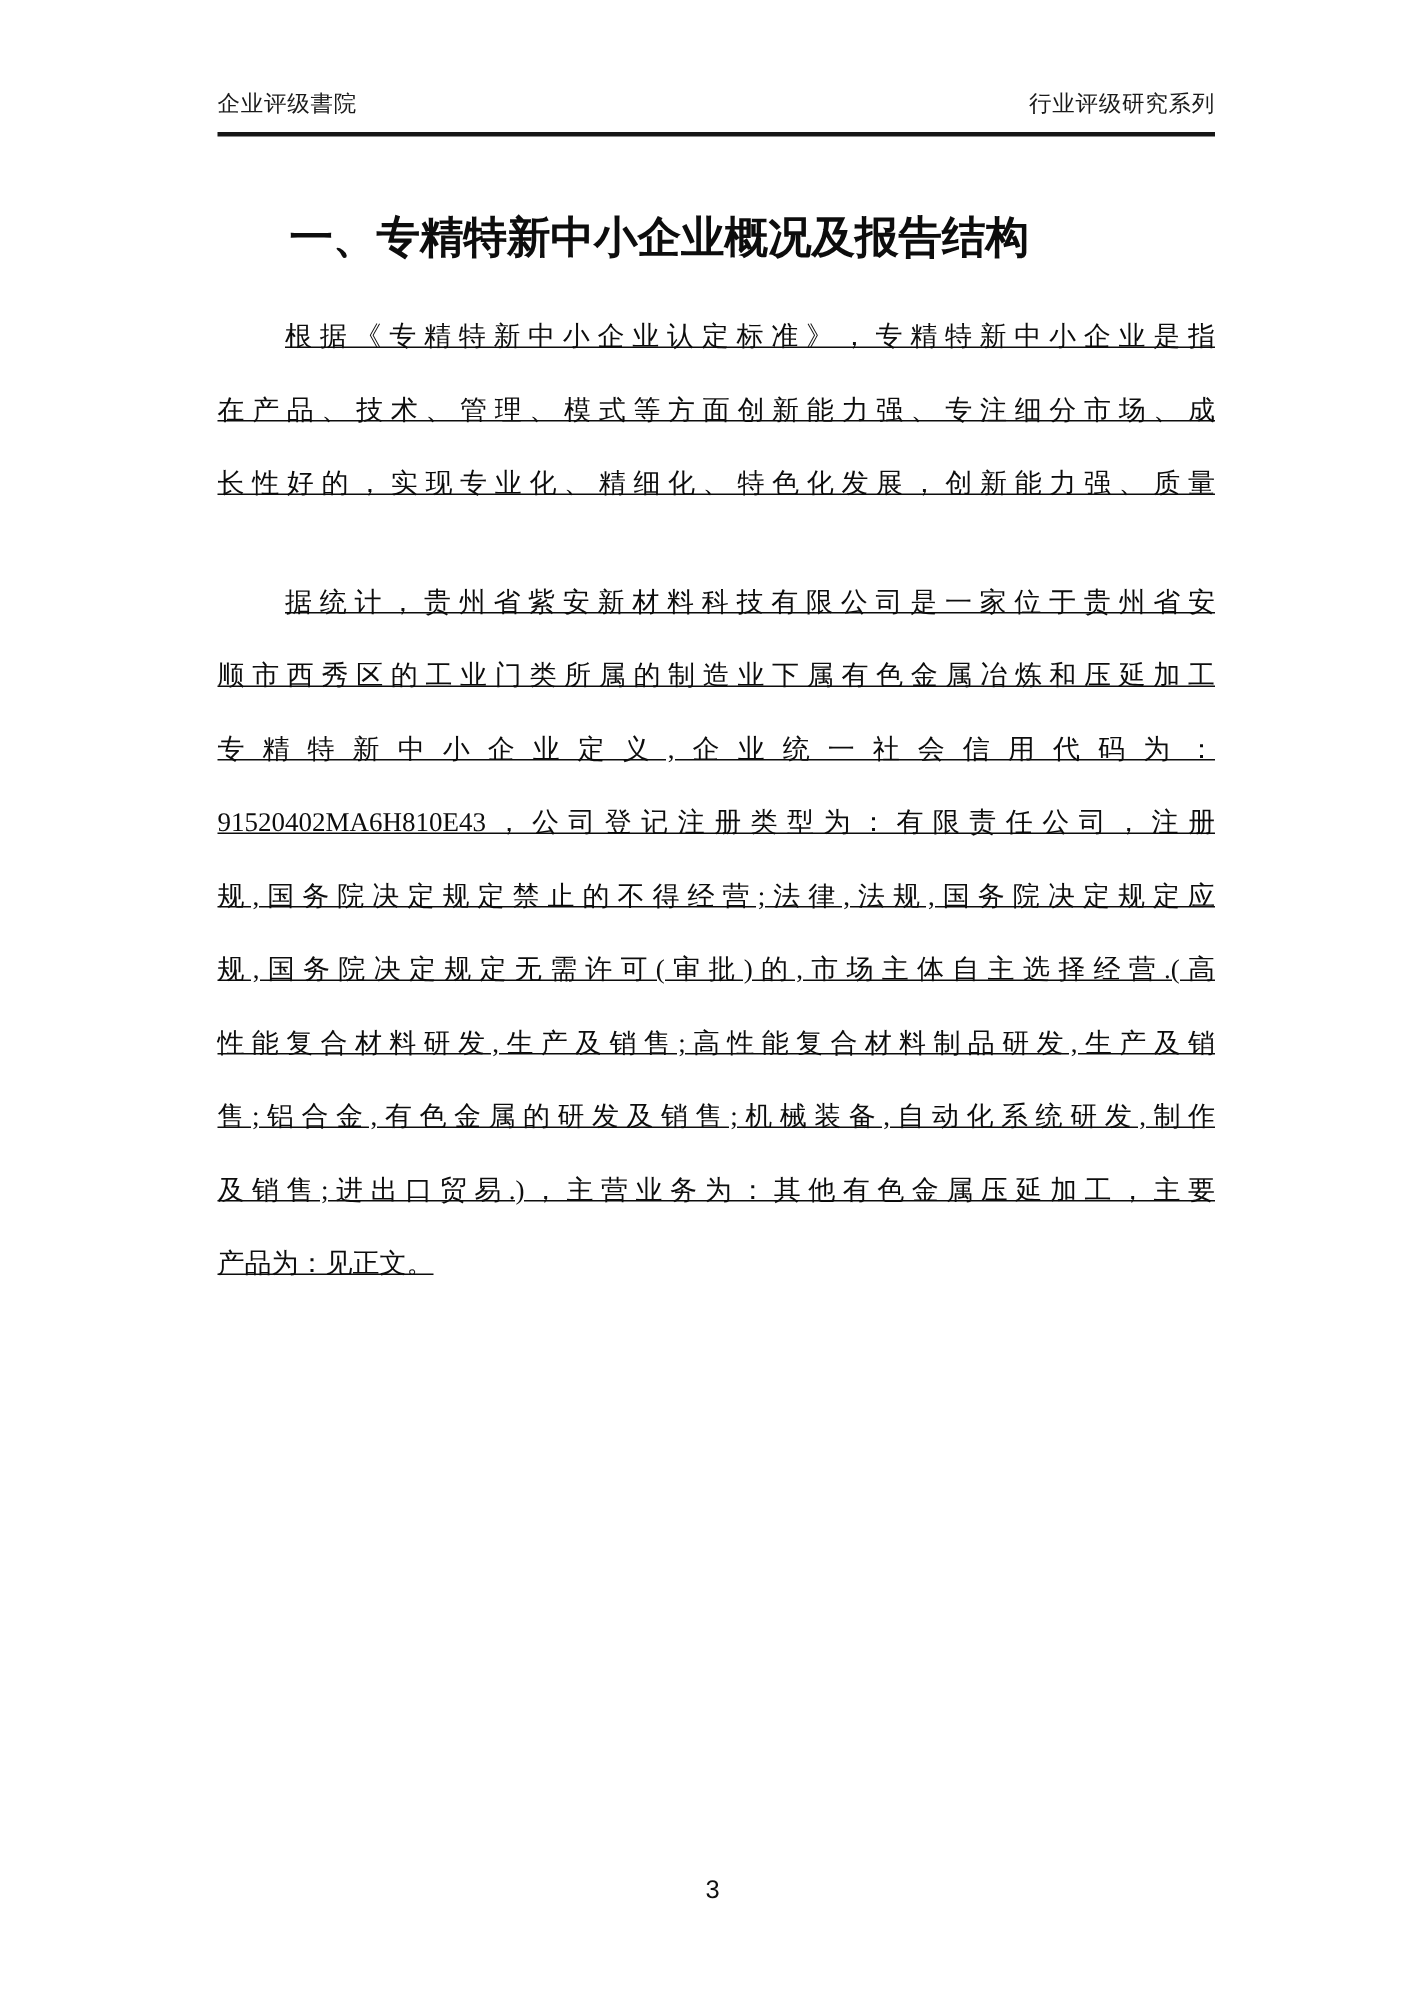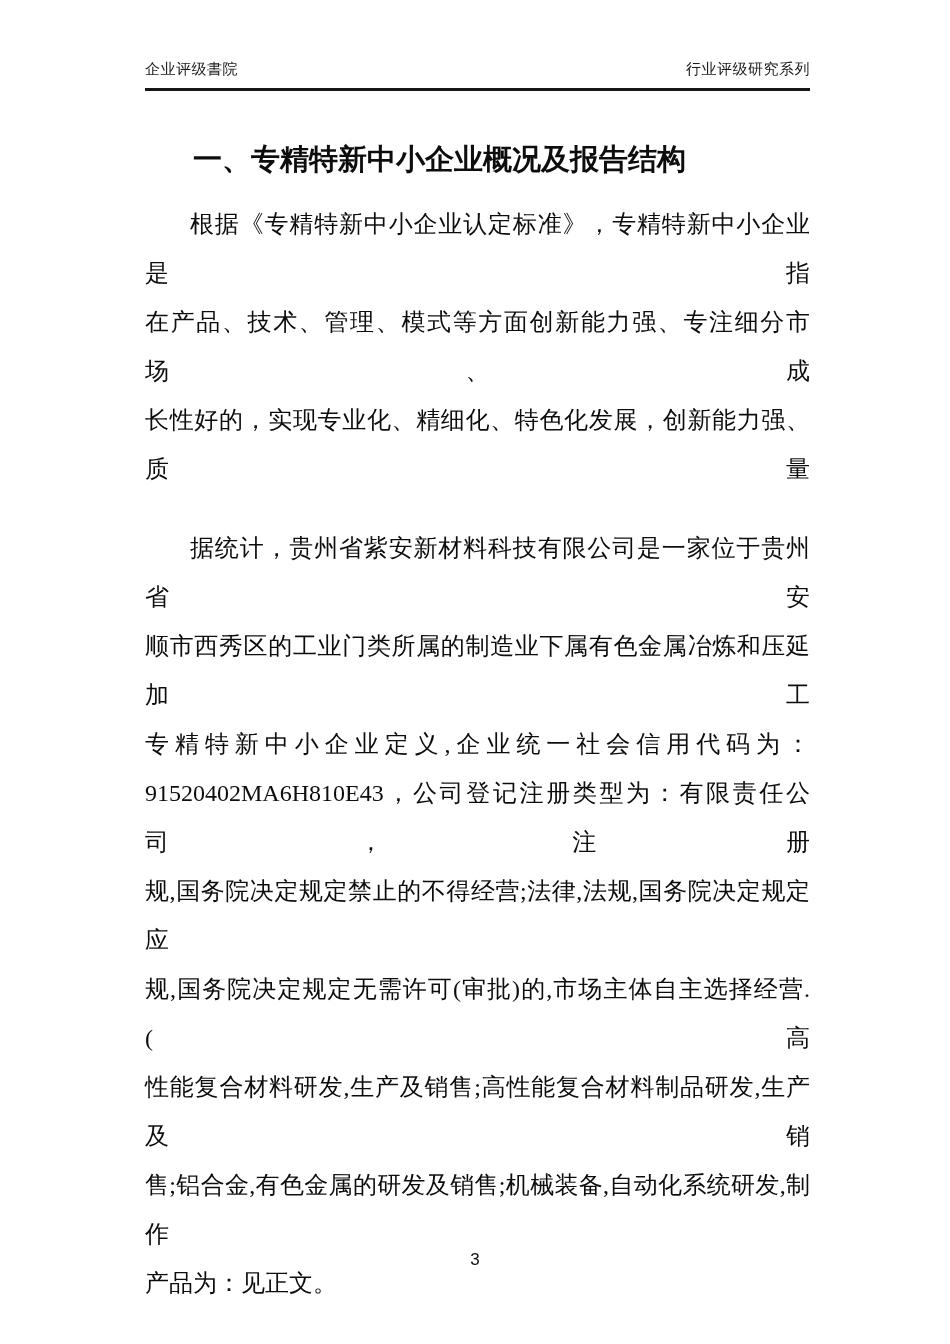--- a/index.html
+++ b/index.html
@@ -40,22 +40,23 @@
     padding-left: 30px;
     font-size: 24px;
     line-height: 30px;
     font-weight: bold;
   }
   .h2.first  { margin-top: 30px; }
   .h2.second { margin-top: 22px; }
   
   .para {
     margin: 0 140px 0 145px;
-    font-size: 24px;
+    font-size: 18px;
     line-height: 49px;
+    text-decoration: underline;
   }
   .para.p1 { margin-top: 25px; }
   .para.p2 { margin-top: 30px; }
   .line {
     text-align: justify;
     text-align-last: justify;
     white-space: normal;
   }
   .line.end { text-align-last: left; }
   .line.indent { text-indent: 45px; }
@@ -93,18 +94,19 @@
 
   <div class="para p2">
     <div class="line indent">据统计，贵州省紫安新材料科技有限公司是一家位于贵州省安</div>
     <div class="line">顺市西秀区的工业门类所属的制造业下属有色金属冶炼和压延加工</div>
     <div class="line">专精特新中小企业定义,企业统一社会信用代码为：</div>
     <div class="line">91520402MA6H810E43，公司登记注册类型为：有限责任公司，注册</div>
     <div class="line">规,国务院决定规定禁止的不得经营;法律,法规,国务院决定规定应</div>
     <div class="line">规,国务院决定规定无需许可(审批)的,市场主体自主选择经营.(高</div>
     <div class="line">性能复合材料研发,生产及销售;高性能复合材料制品研发,生产及销</div>
     <div class="line">售;铝合金,有色金属的研发及销售;机械装备,自动化系统研发,制作</div>
+    <div class="line">及销售;进出口贸易.)，主营业务为：其他有色金属压延加工，主要</div>
     <div class="line end">产品为：见正文。</div>
   </div>
 
   <div class="page-number">3</div>
 
 </div>
 
 </body></html>

